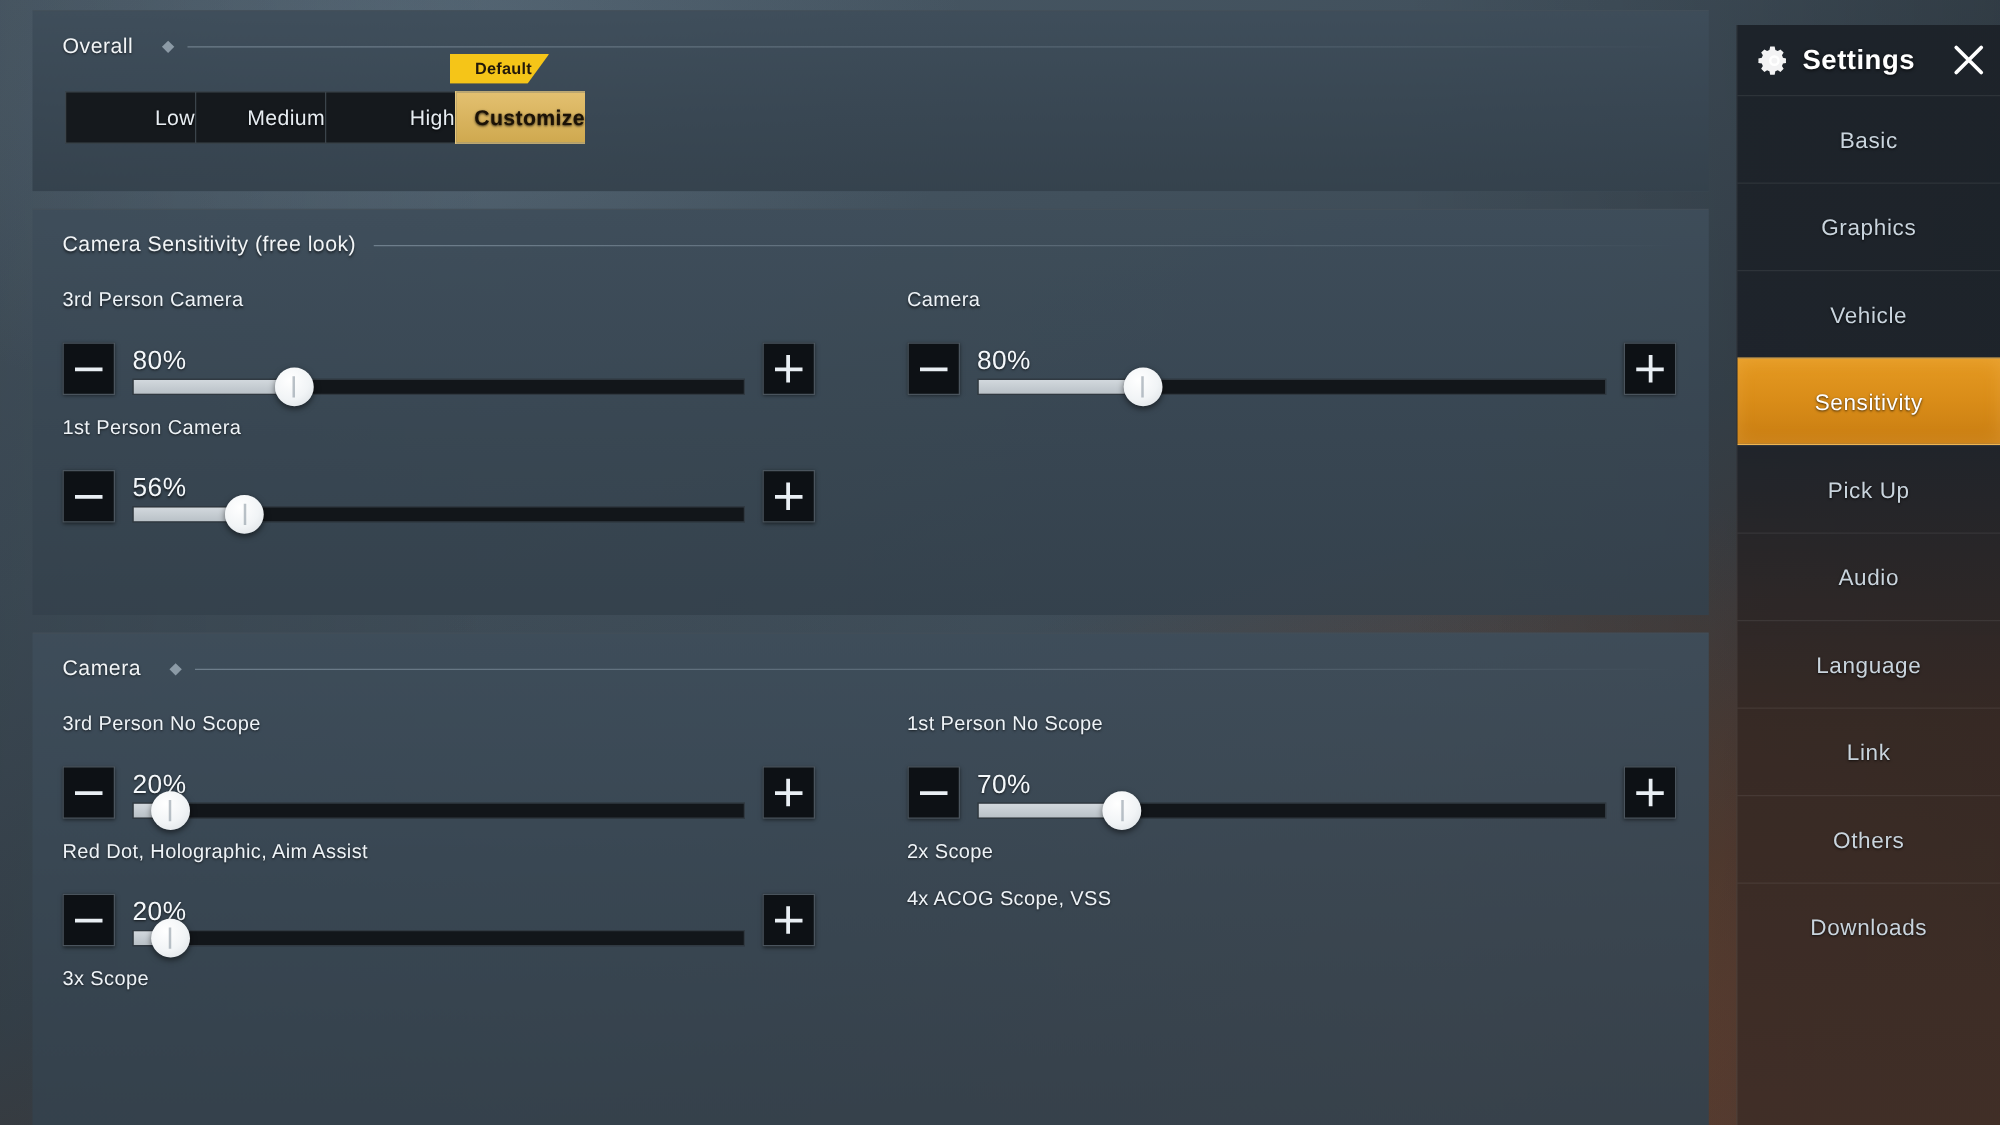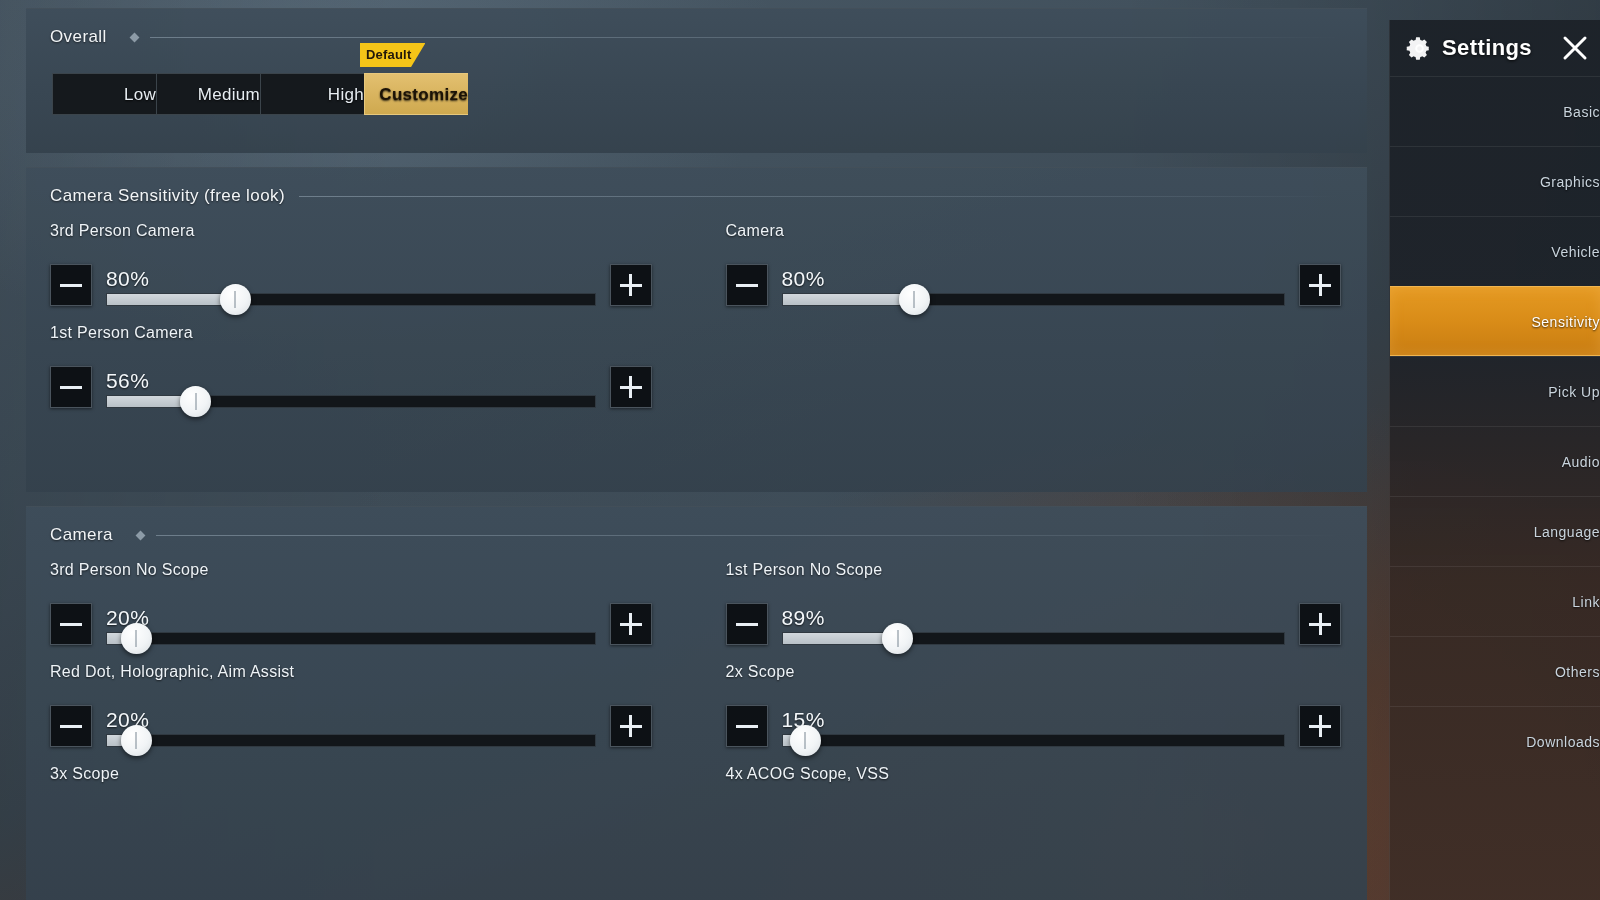--- a/index.html
+++ b/index.html
@@ -77,36 +77,36 @@
     cursor:pointer; user-select:none;
   }
   .preset-btn:last-child { border-right:1px solid rgba(150,168,182,.30); }
   .preset-btn.active {
     background:linear-gradient(180deg,#e3c070 0%, #d9b45f 50%, #cfa94f 100%);
     color:#1b1206; border-color:#e7c87d;
     font-weight:700;
   }
   .default-tag {
     position:absolute; left:308px; top:-30px;
-    height:24px; padding:0 14px 0 6px;
+    height:24px; padding:0 14px 0 20px;
     background:#f5c518; color:#23190a;
     font-size:13px; font-weight:700; line-height:24px;
     letter-spacing:.2px;
     clip-path:polygon(0 0, 100% 0, 78% 100%, 0 100%);
     white-space:nowrap;
   }
 
   
   .grid { display:flex; padding:0 26px 0 24px; }
   .col { width:calc(50% - 0px); }
   .col.left  { padding-right:44px; }
   .col.right { padding-left:30px; }
 
   .slider-block { margin-top:18px; }
-  .slider-block.first { margin-top:14px; }
+  .slider-block.first { margin-top:24px; }
   .sl-label {
     color:#eef3f7; font-size:16px; letter-spacing:.3px;
     text-shadow:0 1px 2px rgba(0,0,0,.65);
     margin-bottom:6px; height:20px;
   }
   .sl-row { display:flex; align-items:flex-end; height:58px; }
 
   .step-btn {
     width:42px; height:42px; flex:0 0 auto;
     background:#0d1115;
@@ -162,21 +162,21 @@
   }
   .gear { width:27px; height:27px; flex:0 0 auto; }
   .sb-title {
     color:#ffffff; font-size:22px; font-weight:700; letter-spacing:.4px;
     text-shadow:0 1px 3px rgba(0,0,0,.8); flex:1 1 auto;
   }
   .close-x { width:30px; height:30px; flex:0 0 auto; cursor:pointer; }
 
   .sb-item {
     position:relative; height:70px; line-height:70px;
-    text-align:right; color:#c9d4dd; font-size:14px;
+    text-align:center; color:#c9d4dd; font-size:18px;
     letter-spacing:.5px; cursor:pointer;
     border-top:1px solid rgba(255,255,255,.075);
     text-shadow:0 1px 2px rgba(0,0,0,.75);
   }
   .sb-item.active {
     background:linear-gradient(180deg,#e59a22 0%, #d98c18 50%, #c87d12 100%);
     color:#ffffff; font-weight:400;
     border-top:1px solid #f0b551;
     border-bottom:1px solid #f0b551;
     box-shadow:inset 0 0 14px rgba(255,200,120,.22);
@@ -342,51 +342,35 @@
 
       <div class="col right">
 
         <div class="slider-block first">
           <div class="sl-label">1st Person No Scope</div>
           <div class="sl-row">
             <div class="step-btn">
                 <i class="h"></i>
               </div>
             <div class="sl-mid">
-              <div class="sl-val">89%</div>
+              <div class="sl-val">70%</div>
               <div class="track">
                 <div class="fill" style="width: 23%;"></div>
                 <div class="thumb" style="left: 23%;"></div>
               </div>
             </div>
             <div class="step-btn">
                 <i class="h"></i>
                 <i class="v"></i>
               </div>
           </div>
         </div>
 
         <div class="slider-block">
           <div class="sl-label">2x Scope</div>
-          <div class="sl-row">
-            <div class="step-btn">
-                <i class="h"></i>
-              </div>
-            <div class="sl-mid">
-              <div class="sl-val">15%</div>
-              <div class="track">
-                <div class="fill" style="width: 4.5%;"></div>
-                <div class="thumb" style="left: 4.5%;"></div>
-              </div>
-            </div>
-            <div class="step-btn">
-                <i class="h"></i>
-                <i class="v"></i>
-              </div>
-          </div>
         </div>
 
         <div class="slider-block">
           <div class="sl-label">4x ACOG Scope, VSS</div>
         </div>
 
       </div>
     </div>
   </div>
 

